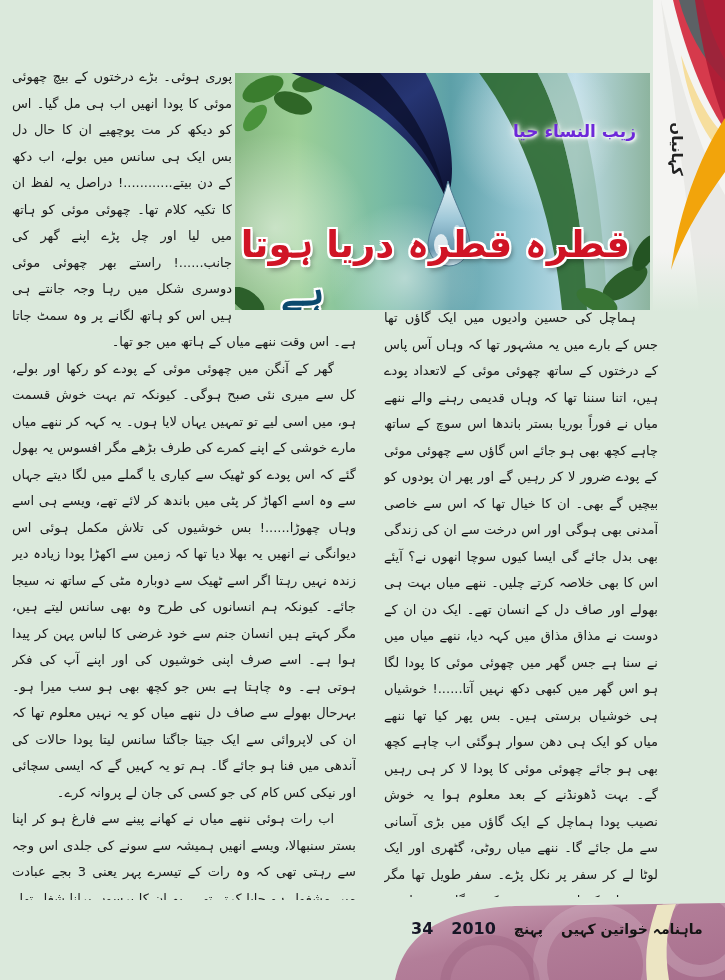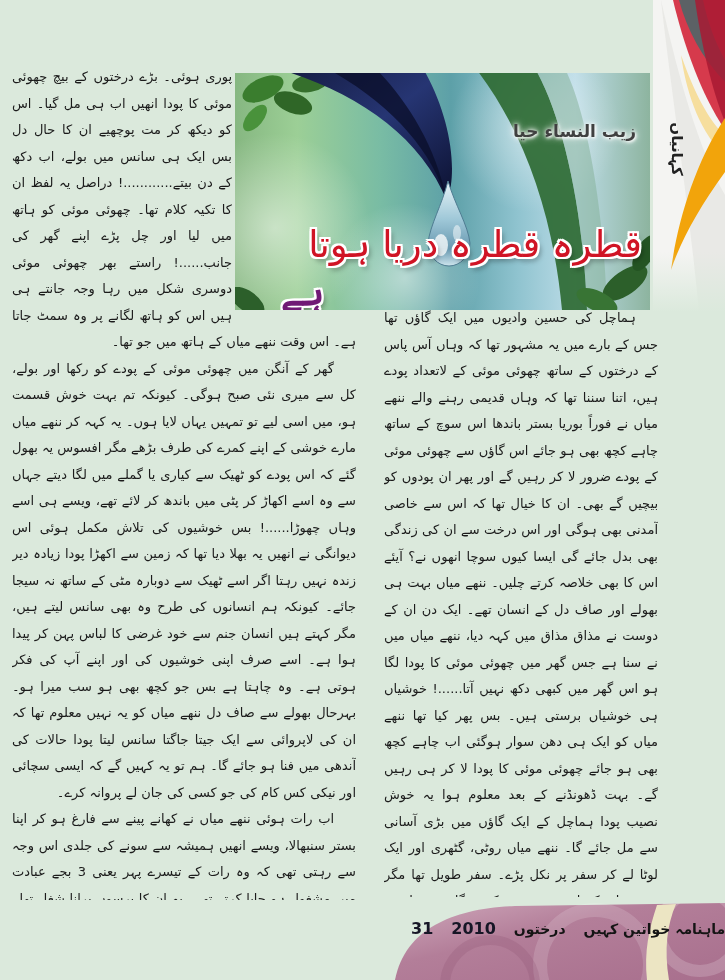--- a/index.html
+++ b/index.html
@@ -25,38 +25,38 @@
   }
   
   .header-image{
     position:absolute;left:235px;top:73px;width:415px;height:237px;
     overflow:hidden;
   }
   .header-image svg{position:absolute;inset:0;}
   .author{
     position:absolute;right:14px;top:48px;
     direction:rtl;
-    font-size:17px;font-weight:bold;color:#404040;
+    font-size:17px;font-weight:bold;color:#6d28d9;
     text-shadow:0 0 5px #ffffff,0 0 8px #ffffff,1px 1px 3px #ffffff;
     white-space:nowrap;
     padding-left:44px;
   }
   .title-main{
-    position:absolute;right:8px;bottom:44px;
-    direction:rtl;
-    font-size:37px;font-weight:normal;color:#d01425;
+    position:absolute;right:20px;bottom:44px;
+    direction:rtl;
+    font-size:37px;font-weight:bold;color:#d01425;
     text-shadow:-2px -2px 0 #fff,2px -2px 0 #fff,-2px 2px 0 #fff,2px 2px 0 #fff,
                  0 -2px 0 #fff,0 2px 0 #fff,-2px 0 0 #fff,2px 0 0 #fff,
                  3px 4px 5px rgba(0,0,0,.35);
     white-space:nowrap;
   }
   .title-tail{
     position:absolute;left:46px;bottom:-4px;
     direction:rtl;
-    font-size:37px;font-weight:bold;color:#701a75;
+    font-size:37px;font-weight:bold;color:#0c4a6e;
     text-shadow:-2px -2px 0 #fff,2px -2px 0 #fff,-2px 2px 0 #fff,2px 2px 0 #fff,
                  0 -2px 0 #fff,0 2px 0 #fff,-2px 0 0 #fff,2px 0 0 #fff,
                  3px 4px 5px rgba(0,0,0,.35);
   }
   
   .col{
     position:absolute;
     direction:rtl;
     text-align:justify;
     color:#1b1b1b;
@@ -181,20 +181,20 @@
           <stop offset="1" stop-color="#a86f8d"></stop>
         </linearGradient>
       </defs>
       <path d="M0,77 C10,25 60,5 120,3 L330,0 L330,77 Z" fill="url(#fgrad)"></path>
       <circle cx="200" cy="62" r="55" fill="none" stroke="#ffffff" stroke-opacity="0.15" stroke-width="14"></circle>
       <circle cx="95" cy="82" r="45" fill="none" stroke="#8a4f6e" stroke-opacity="0.22" stroke-width="10"></circle>
       <circle cx="305" cy="28" r="40" fill="none" stroke="#ffffff" stroke-opacity="0.18" stroke-width="12"></circle>
       <path d="M262,2 C254,26 249,48 252,77 L274,77 C269,46 272,22 281,1 Z" fill="#ece5c3"></path>
     </svg>
     <div class="footer-text">
-      <span class="f-num">31</span>
+      <span class="f-num">34</span>
       <span class="f-num">2010</span>
-      <span class="f-urdu">درختوں</span>
+      <span class="f-urdu">پہنچ</span>
       <span class="f-urdu">ماہنامہ خواتین کہیں</span>
     </div>
   </div>
 
 </div>
 
 </body></html>

